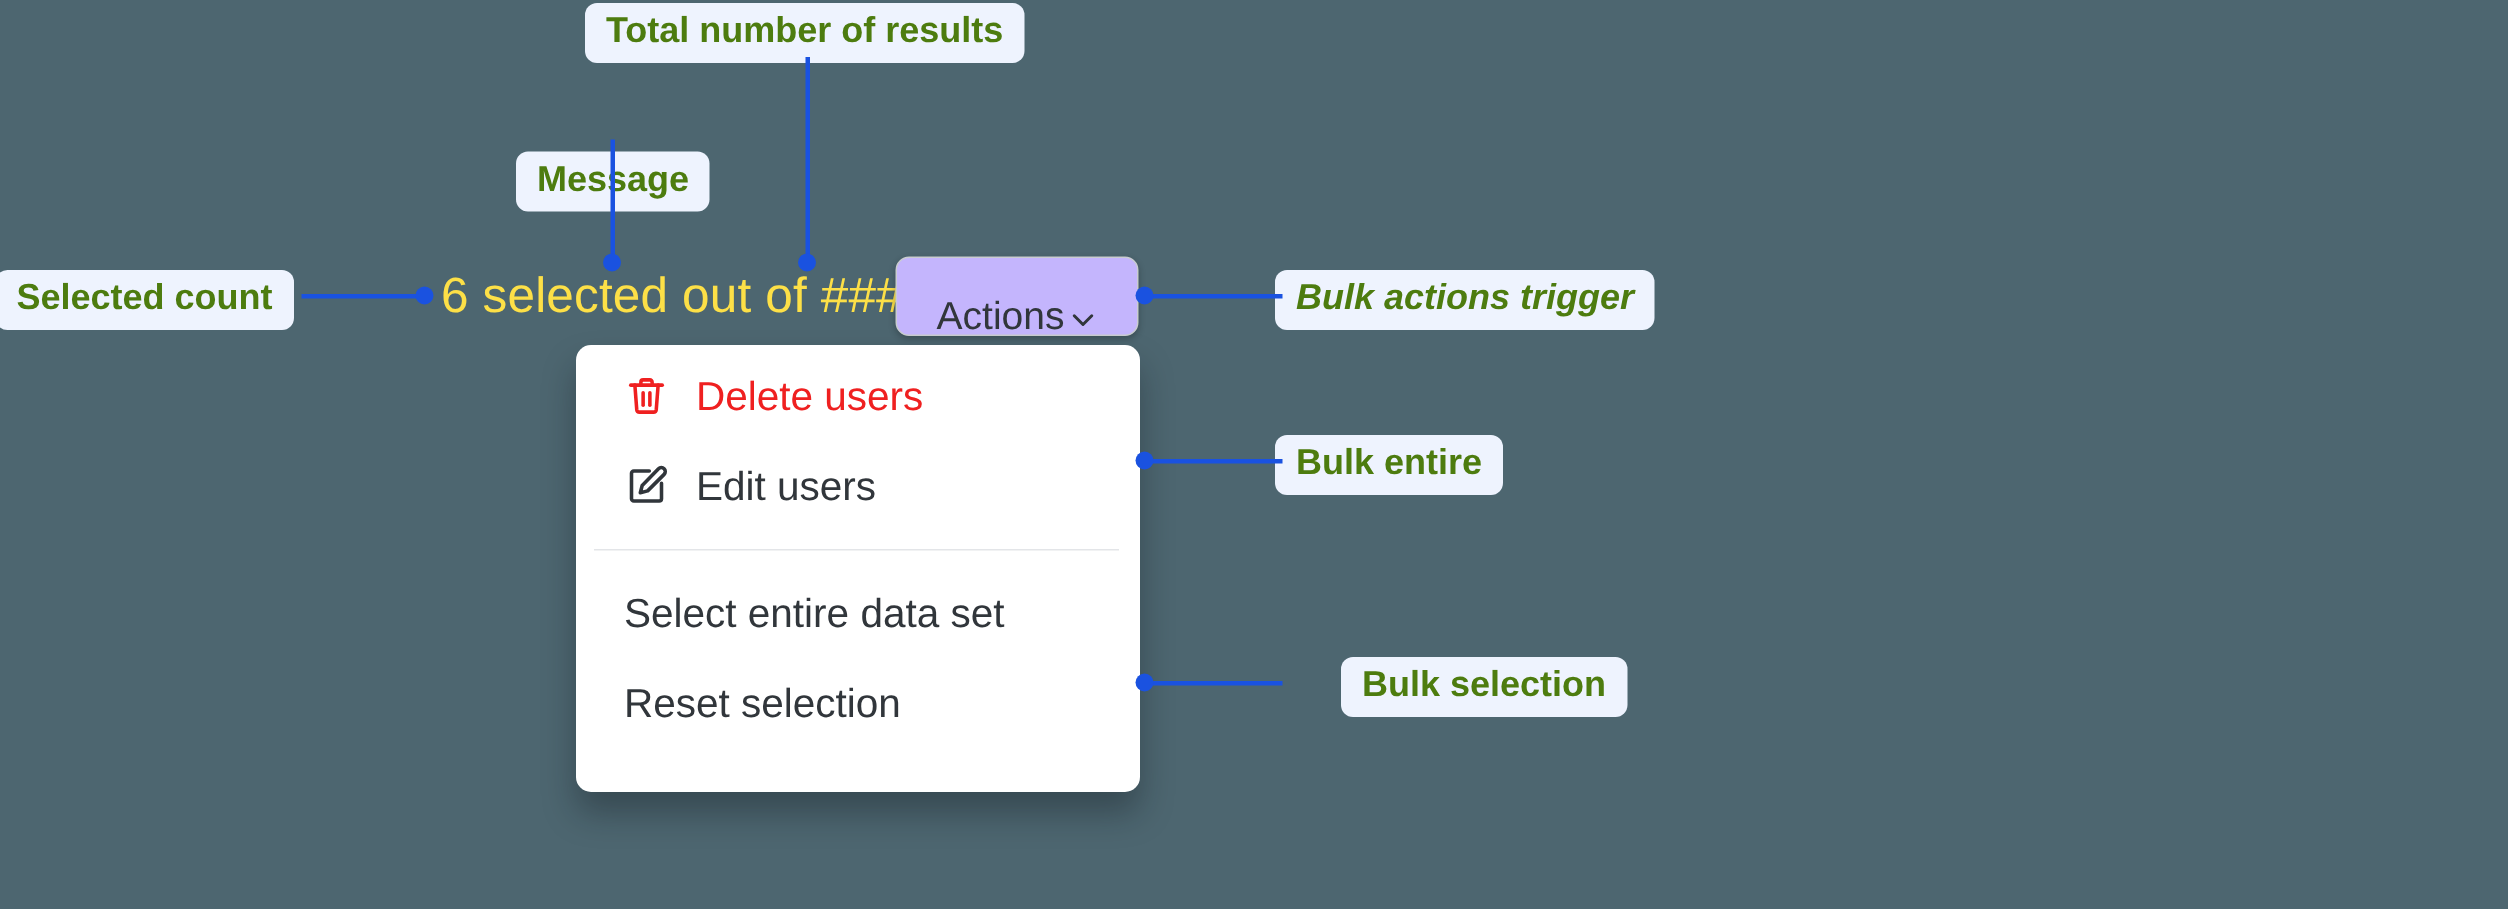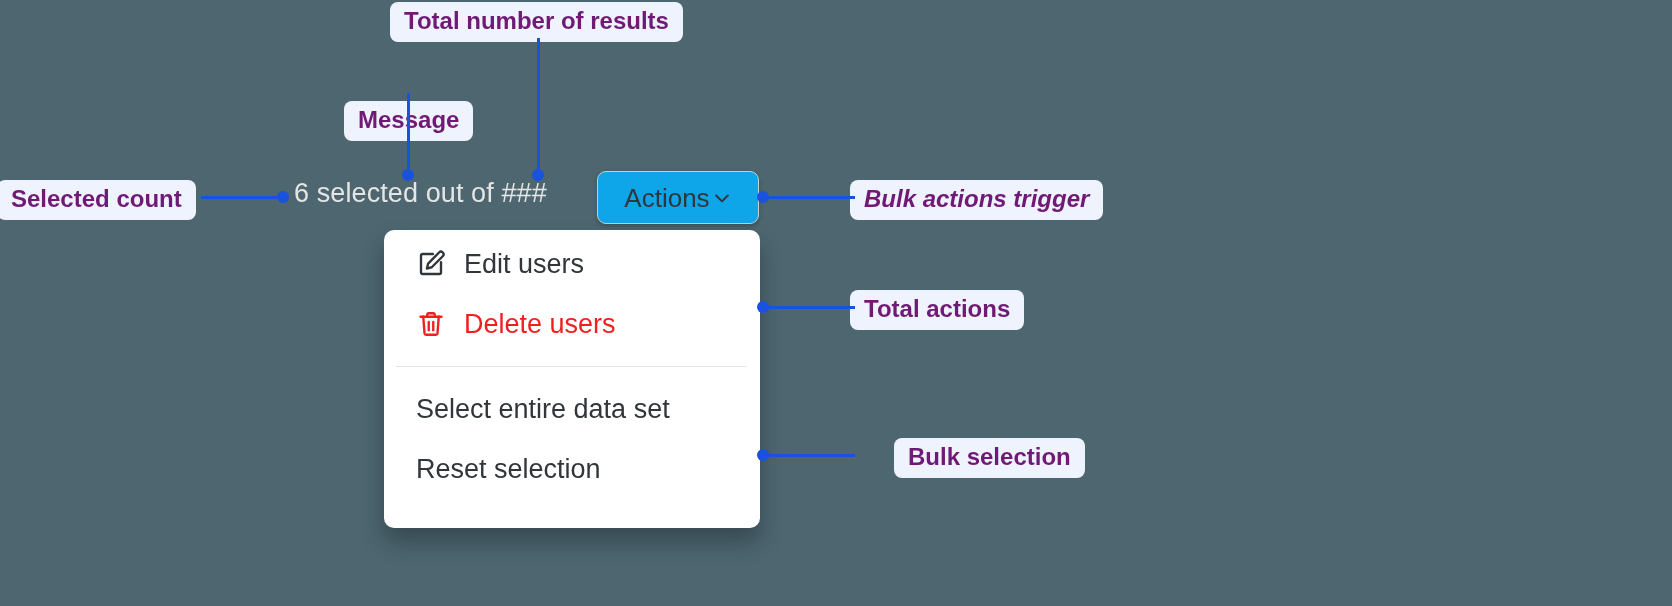--- a/index.html
+++ b/index.html
@@ -12,21 +12,21 @@
     background: #4d6670;
     font-family: "Liberation Sans", sans-serif;
     overflow: hidden;
     position: relative;
   }
 
   
   .callout {
     position: absolute;
     background: #eef3fe;
-    color: #701a75;
+    color: #4d7c0f;
     font-size: 24px;
     font-weight: 700;
     border-radius: 8px;
     padding: 7px 14px 9px 14px;
     white-space: nowrap;
     line-height: 1;
     box-sizing: border-box;
   }
 
   
@@ -46,39 +46,39 @@
     height: 12px;
     border-radius: 50%;
     background: #1a52e0;
   }
 
   
   .selected-count {
     position: absolute;
     left: 294px;
     top: 180px;
-    font-size: 27px;
-    color: #e5e5e5;
+    font-size: 33px;
+    color: #fde047;
     letter-spacing: 0.1px;
     white-space: nowrap;
     line-height: 1;
   }
 
   .actions-button {
     position: absolute;
     left: 597px;
     top: 171px;
     width: 162px;
     height: 53px;
-    background: #0ea5e9;
+    background: #c4b5fd;
     border: 1px solid #c9ccd0;
     border-radius: 9px;
     box-shadow: 0 2px 4px rgba(20,25,30,0.30);
     display: flex;
-    align-items: center;
+    align-items: flex-end;
     justify-content: center;
     gap: 2px;
     box-sizing: border-box;
   }
   .actions-button .label {
     font-size: 26px;
     color: #31363b;
     line-height: 1;
   }
   .chev {
@@ -139,44 +139,44 @@
 <div class="actions-button">
   <span class="label">Actions</span>
   <span>
     <svg class="chev" viewBox="0 0 24 24" fill="none" stroke="#31363b" stroke-width="2.4" stroke-linecap="round" stroke-linejoin="round">
       <polyline points="5,9 12,16 19,9"></polyline>
     </svg>
   </span>
 </div>
 
 <div class="menu-card">
-
-  <div class="menu-item">
-    <span class="mi-icon">
-      <svg viewBox="0 0 24 24" fill="none" stroke="#31363b" stroke-width="1.9" stroke-linecap="round" stroke-linejoin="round" width="30" height="30">
-        <path d="M13.5 4H5.2A1.2 1.2 0 0 0 4 5.2v13.6A1.2 1.2 0 0 0 5.2 20h13.6a1.2 1.2 0 0 0 1.2-1.2v-8.3"></path>
-        <path d="M18.4 2.8a2.1 2.1 0 0 1 3 3L12.6 14.6l-3.9 1 1-3.9z"></path>
-      </svg>
-    </span>
-    <span class="mi-label">Edit users</span>
-  </div>
 
   <div class="menu-item danger">
     <span class="mi-icon">
       <svg viewBox="0 0 24 24" fill="none" stroke="#ef2020" stroke-width="1.9" stroke-linecap="round" stroke-linejoin="round" width="30" height="30">
         <path d="M3.6 6.2h16.8"></path>
         <path d="M9 6.2V4.6a1.2 1.2 0 0 1 1.2-1.2h3.6A1.2 1.2 0 0 1 15 4.6v1.6"></path>
         <path d="M5.8 6.2l1 13.1a1.5 1.5 0 0 0 1.5 1.3h7.4a1.5 1.5 0 0 0 1.5-1.3l1-13.1"></path>
         <path d="M10.2 10.3v6.6"></path>
         <path d="M13.8 10.3v6.6"></path>
       </svg>
     </span>
     <span class="mi-label">Delete users</span>
   </div>
 
+  <div class="menu-item">
+    <span class="mi-icon">
+      <svg viewBox="0 0 24 24" fill="none" stroke="#31363b" stroke-width="1.9" stroke-linecap="round" stroke-linejoin="round" width="30" height="30">
+        <path d="M13.5 4H5.2A1.2 1.2 0 0 0 4 5.2v13.6A1.2 1.2 0 0 0 5.2 20h13.6a1.2 1.2 0 0 0 1.2-1.2v-8.3"></path>
+        <path d="M18.4 2.8a2.1 2.1 0 0 1 3 3L12.6 14.6l-3.9 1 1-3.9z"></path>
+      </svg>
+    </span>
+    <span class="mi-label">Edit users</span>
+  </div>
+
   <div class="menu-sep"></div>
 
   <div class="menu-item plain">
     <span class="mi-label">Select entire data set</span>
   </div>
 
   <div class="menu-item plain">
     <span class="mi-label">Reset selection</span>
   </div>
 
@@ -191,19 +191,19 @@
 <div class="dot" style="left:402px; top:169px;"></div>
 
 <div class="callout" style="left:-3px; top:180px;">Selected count</div>
 <div class="conn-h" style="left:201px; top:196px; width:87px;"></div>
 <div class="dot" style="left:277px; top:191px;"></div>
 
 <div class="callout" style="left:850px; top:180px;font-style:italic;">Bulk actions trigger</div>
 <div class="conn-h" style="left:763px; top:196px; width:92px;"></div>
 <div class="dot" style="left:757px; top:191px;"></div>
 
-<div class="callout" style="left:850px; top:290px;">Total actions</div>
+<div class="callout" style="left:850px; top:290px;">Bulk entire</div>
 <div class="conn-h" style="left:763px; top:306px; width:92px;"></div>
 <div class="dot" style="left:757px; top:301px;"></div>
 
 <div class="callout" style="left:894px; top:438px;">Bulk selection</div>
 <div class="conn-h" style="left:763px; top:454px; width:92px;"></div>
 <div class="dot" style="left:757px; top:449px;"></div>
 
 </body></html>

